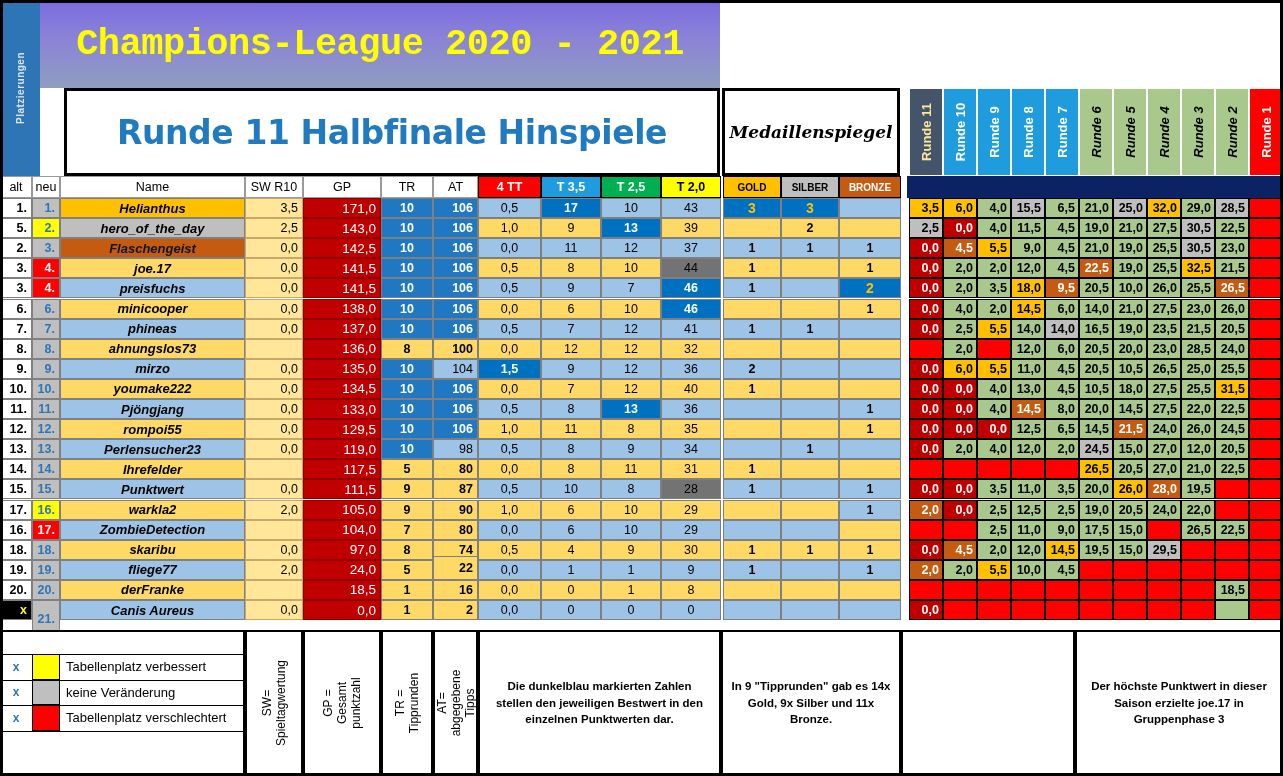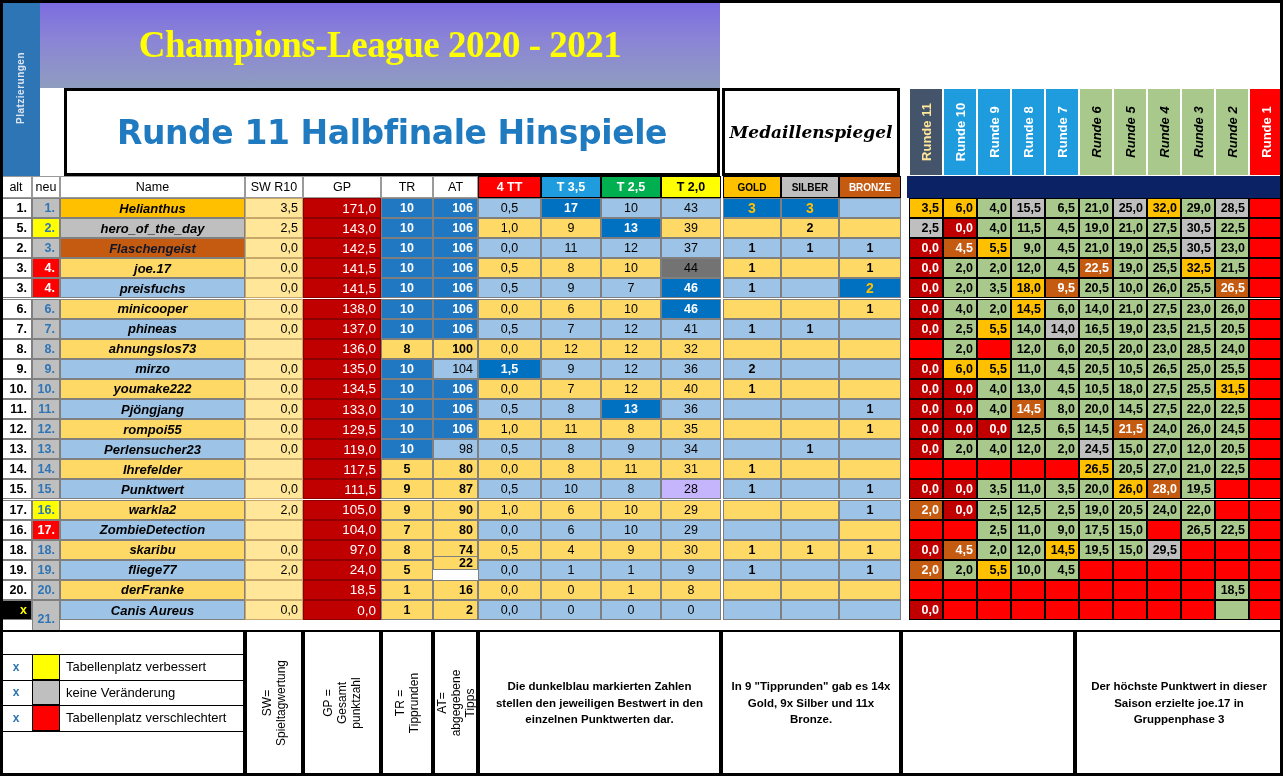--- a/index.html
+++ b/index.html
@@ -9,21 +9,21 @@
   
   .side-strip{position:absolute;left:0;top:0;width:40px;height:176px;background:#2e75b6;
     color:#dbe5f1;font-size:10px;font-weight:bold;letter-spacing:.5px;}
   .side-strip span{position:absolute;left:50%;top:50%;transform:translate(-50%,-50%) rotate(-90deg);white-space:nowrap;}
 
   .banner{position:absolute;left:40px;top:0;width:680px;height:88px;
      background:linear-gradient(180deg,#7a6be0 0%,#8b84d6 45%,#8f9dc0 100%);}
   .banner-title{position:absolute;left:0;top:0;width:100%;height:100%;
      display:flex;align-items:center;justify-content:center;
      color:#ffff00;font-size:37px;font-weight:bold;
-     font-family:Liberation Serif, serif;
+     font-family:Liberation Mono, monospace;
      letter-spacing:-.5px;}
 
   .round-box{position:absolute;left:64px;top:88px;width:656px;height:88px;
      background:#fff;border:3px solid #000;box-sizing:border-box;
      display:flex;align-items:center;justify-content:center;}
   .round-box span{color:#1f7ac0;font-size:33px;font-weight:bold;letter-spacing:-.4px;
      font-family:"DejaVu Sans","Liberation Sans",sans-serif;}
 
   .medal-box{position:absolute;left:722px;top:88px;width:178px;height:88px;
      background:#fff;border:3px solid #000;box-sizing:border-box;
@@ -331,21 +331,21 @@
       <div class="cell c-right" style="left: 0px; top: 479.4px; width: 32px; height: 20.1px; background: rgb(255, 255, 255); color: rgb(0, 0, 0); font-weight: bold; font-style: normal; font-size: 12.5px; border: 1px solid rgb(128, 128, 128);">15.</div>
       <div class="cell c-right" style="left: 32px; top: 479.4px; width: 28px; height: 20.1px; background: rgb(191, 191, 191); color: rgb(46, 117, 182); font-weight: bold; font-style: normal; font-size: 12.5px; border: 1px solid rgb(128, 128, 128);">15.</div>
       <div class="cell c-center" style="left: 60px; top: 479.4px; width: 185px; height: 20.1px; background: rgb(157, 195, 230); color: rgb(0, 0, 0); font-weight: bold; font-style: italic; font-size: 13px; border: 1px solid rgb(128, 128, 128);">Punktwert</div>
       <div class="cell c-right" style="left: 245px; top: 479.4px; width: 58px; height: 20.1px; background: rgb(255, 230, 153); color: rgb(0, 0, 0); font-weight: normal; font-style: normal; font-size: 12.5px; border: 1px solid rgb(200, 168, 106);">0,0</div>
       <div class="cell c-right" style="left: 303px; top: 479.4px; width: 78px; height: 20.1px; background: rgb(192, 0, 0); color: rgb(255, 255, 255); font-weight: normal; font-style: normal; font-size: 13.5px; border: 1px solid rgb(139, 0, 0);">111,5</div>
       <div class="cell c-center" style="left: 381px; top: 479.4px; width: 52px; height: 20.1px; background: rgb(255, 217, 102); color: rgb(0, 0, 0); font-weight: bold; font-style: normal; font-size: 12.5px; border: 1px solid rgb(127, 127, 127);">9</div>
       <div class="cell c-right" style="left: 433px; top: 479.4px; width: 45px; height: 20.1px; background: rgb(255, 217, 102); color: rgb(0, 0, 0); font-weight: bold; font-style: normal; font-size: 12.5px; border: 1px solid rgb(127, 127, 127);">87</div>
       <div class="cell c-center" style="left: 478px; top: 479.4px; width: 63px; height: 20.1px; background: rgb(157, 195, 230); color: rgb(0, 0, 0); font-weight: normal; font-style: normal; font-size: 12.5px; border: 1px solid rgb(127, 127, 127);">0,5</div>
       <div class="cell c-center" style="left: 541px; top: 479.4px; width: 60px; height: 20.1px; background: rgb(157, 195, 230); color: rgb(0, 0, 0); font-weight: normal; font-style: normal; font-size: 12.5px; border: 1px solid rgb(127, 127, 127);">10</div>
       <div class="cell c-center" style="left: 601px; top: 479.4px; width: 60px; height: 20.1px; background: rgb(157, 195, 230); color: rgb(0, 0, 0); font-weight: normal; font-style: normal; font-size: 12.5px; border: 1px solid rgb(127, 127, 127);">8</div>
-      <div class="cell c-center" style="left: 661px; top: 479.4px; width: 60px; height: 20.1px; background: #c4b5fd; color: rgb(0, 0, 0); font-weight: normal; font-style: normal; font-size: 12.5px; border: 1px solid rgb(127, 127, 127);">28</div>
+      <div class="cell c-center" style="left: 661px; top: 479.4px; width: 60px; height: 20.1px; background: #737373; color: rgb(0, 0, 0); font-weight: normal; font-style: normal; font-size: 12.5px; border: 1px solid rgb(127, 127, 127);">28</div>
       <div class="cell c-center" style="left: 723px; top: 479.4px; width: 58px; height: 20.1px; background: rgb(157, 195, 230); color: rgb(0, 0, 0); font-weight: bold; font-style: normal; font-size: 12.5px; border: 1px solid rgb(127, 127, 127);">1</div>
       <div class="cell c-center" style="left: 781px; top: 479.4px; width: 58px; height: 20.1px; background: rgb(157, 195, 230); color: rgb(0, 0, 0); font-weight: bold; font-style: normal; font-size: 12.5px; border: 1px solid rgb(127, 127, 127);"></div>
       <div class="cell c-center" style="left: 839px; top: 479.4px; width: 62px; height: 20.1px; background: rgb(157, 195, 230); color: rgb(0, 0, 0); font-weight: bold; font-style: normal; font-size: 12.5px; border: 1px solid rgb(127, 127, 127);">1</div>
       <div class="cell c-right" style="left: 0px; top: 499.5px; width: 32px; height: 20.1px; background: rgb(255, 255, 255); color: rgb(0, 0, 0); font-weight: bold; font-style: normal; font-size: 12.5px; border: 1px solid rgb(128, 128, 128);">17.</div>
       <div class="cell c-right" style="left: 32px; top: 499.5px; width: 28px; height: 20.1px; background: rgb(255, 255, 0); color: rgb(46, 117, 182); font-weight: bold; font-style: normal; font-size: 12.5px; border: 1px solid rgb(128, 128, 128);">16.</div>
       <div class="cell c-center" style="left: 60px; top: 499.5px; width: 185px; height: 20.1px; background: rgb(255, 217, 102); color: rgb(0, 0, 0); font-weight: bold; font-style: italic; font-size: 13px; border: 1px solid rgb(128, 128, 128);">warkla2</div>
       <div class="cell c-right" style="left: 245px; top: 499.5px; width: 58px; height: 20.1px; background: rgb(255, 230, 153); color: rgb(0, 0, 0); font-weight: normal; font-style: normal; font-size: 12.5px; border: 1px solid rgb(200, 168, 106);">2,0</div>
       <div class="cell c-right" style="left: 303px; top: 499.5px; width: 78px; height: 20.1px; background: rgb(192, 0, 0); color: rgb(255, 255, 255); font-weight: normal; font-style: normal; font-size: 13.5px; border: 1px solid rgb(139, 0, 0);">105,0</div>
       <div class="cell c-center" style="left: 381px; top: 499.5px; width: 52px; height: 20.1px; background: rgb(255, 217, 102); color: rgb(0, 0, 0); font-weight: bold; font-style: normal; font-size: 12.5px; border: 1px solid rgb(127, 127, 127);">9</div>
       <div class="cell c-right" style="left: 433px; top: 499.5px; width: 45px; height: 20.1px; background: rgb(255, 217, 102); color: rgb(0, 0, 0); font-weight: bold; font-style: normal; font-size: 12.5px; border: 1px solid rgb(127, 127, 127);">90</div>
@@ -383,21 +383,21 @@
       <div class="cell c-center" style="left: 661px; top: 539.7px; width: 60px; height: 20.1px; background: rgb(255, 217, 102); color: rgb(0, 0, 0); font-weight: normal; font-style: normal; font-size: 12.5px; border: 1px solid rgb(127, 127, 127);">30</div>
       <div class="cell c-center" style="left: 723px; top: 539.7px; width: 58px; height: 20.1px; background: rgb(255, 217, 102); color: rgb(0, 0, 0); font-weight: bold; font-style: normal; font-size: 12.5px; border: 1px solid rgb(127, 127, 127);">1</div>
       <div class="cell c-center" style="left: 781px; top: 539.7px; width: 58px; height: 20.1px; background: rgb(255, 217, 102); color: rgb(0, 0, 0); font-weight: bold; font-style: normal; font-size: 12.5px; border: 1px solid rgb(127, 127, 127);">1</div>
       <div class="cell c-center" style="left: 839px; top: 539.7px; width: 62px; height: 20.1px; background: rgb(255, 217, 102); color: rgb(0, 0, 0); font-weight: bold; font-style: normal; font-size: 12.5px; border: 1px solid rgb(127, 127, 127);">1</div>
       <div class="cell c-right" style="left: 0px; top: 559.8px; width: 32px; height: 20.1px; background: rgb(255, 255, 255); color: rgb(0, 0, 0); font-weight: bold; font-style: normal; font-size: 12.5px; border: 1px solid rgb(128, 128, 128);">19.</div>
       <div class="cell c-right" style="left: 32px; top: 559.8px; width: 28px; height: 20.1px; background: rgb(191, 191, 191); color: rgb(46, 117, 182); font-weight: bold; font-style: normal; font-size: 12.5px; border: 1px solid rgb(128, 128, 128);">19.</div>
       <div class="cell c-center" style="left: 60px; top: 559.8px; width: 185px; height: 20.1px; background: rgb(157, 195, 230); color: rgb(0, 0, 0); font-weight: bold; font-style: italic; font-size: 13px; border: 1px solid rgb(128, 128, 128);">fliege77</div>
       <div class="cell c-right" style="left: 245px; top: 559.8px; width: 58px; height: 20.1px; background: rgb(255, 230, 153); color: rgb(0, 0, 0); font-weight: normal; font-style: normal; font-size: 12.5px; border: 1px solid rgb(200, 168, 106);">2,0</div>
       <div class="cell c-right" style="left: 303px; top: 559.8px; width: 78px; height: 20.1px; background: rgb(192, 0, 0); color: rgb(255, 255, 255); font-weight: normal; font-style: normal; font-size: 13.5px; border: 1px solid rgb(139, 0, 0);">24,0</div>
       <div class="cell c-center" style="left: 381px; top: 559.8px; width: 52px; height: 20.1px; background: rgb(255, 217, 102); color: rgb(0, 0, 0); font-weight: bold; font-style: normal; font-size: 12.5px; border: 1px solid rgb(127, 127, 127);">5</div>
-      <div class="cell c-right" style="left: 433px; top: 556px; width: 45px; height: 14px; background: rgb(255, 217, 102); color: rgb(0, 0, 0); font-weight: bold; font-style: normal; font-size: 12.5px; border: 1px solid rgb(127, 127, 127);">22</div>
+      <div class="cell c-right" style="left: 433px; top: 556px; width: 45px; height: 24px; background: rgb(255, 217, 102); color: rgb(0, 0, 0); font-weight: bold; font-style: normal; font-size: 12.5px; border: 1px solid rgb(127, 127, 127);">22</div>
       <div class="cell c-center" style="left: 478px; top: 559.8px; width: 63px; height: 20.1px; background: rgb(157, 195, 230); color: rgb(0, 0, 0); font-weight: normal; font-style: normal; font-size: 12.5px; border: 1px solid rgb(127, 127, 127);">0,0</div>
       <div class="cell c-center" style="left: 541px; top: 559.8px; width: 60px; height: 20.1px; background: rgb(157, 195, 230); color: rgb(0, 0, 0); font-weight: normal; font-style: normal; font-size: 12.5px; border: 1px solid rgb(127, 127, 127);">1</div>
       <div class="cell c-center" style="left: 601px; top: 559.8px; width: 60px; height: 20.1px; background: rgb(157, 195, 230); color: rgb(0, 0, 0); font-weight: normal; font-style: normal; font-size: 12.5px; border: 1px solid rgb(127, 127, 127);">1</div>
       <div class="cell c-center" style="left: 661px; top: 559.8px; width: 60px; height: 20.1px; background: rgb(157, 195, 230); color: rgb(0, 0, 0); font-weight: normal; font-style: normal; font-size: 12.5px; border: 1px solid rgb(127, 127, 127);">9</div>
       <div class="cell c-center" style="left: 723px; top: 559.8px; width: 58px; height: 20.1px; background: rgb(157, 195, 230); color: rgb(0, 0, 0); font-weight: bold; font-style: normal; font-size: 12.5px; border: 1px solid rgb(127, 127, 127);">1</div>
       <div class="cell c-center" style="left: 781px; top: 559.8px; width: 58px; height: 20.1px; background: rgb(157, 195, 230); color: rgb(0, 0, 0); font-weight: bold; font-style: normal; font-size: 12.5px; border: 1px solid rgb(127, 127, 127);"></div>
       <div class="cell c-center" style="left: 839px; top: 559.8px; width: 62px; height: 20.1px; background: rgb(157, 195, 230); color: rgb(0, 0, 0); font-weight: bold; font-style: normal; font-size: 12.5px; border: 1px solid rgb(127, 127, 127);">1</div>
       <div class="cell c-right" style="left: 0px; top: 579.9px; width: 32px; height: 20.1px; background: rgb(255, 255, 255); color: rgb(0, 0, 0); font-weight: bold; font-style: normal; font-size: 12.5px; border: 1px solid rgb(128, 128, 128);">20.</div>
       <div class="cell c-right" style="left: 32px; top: 579.9px; width: 28px; height: 20.1px; background: rgb(191, 191, 191); color: rgb(46, 117, 182); font-weight: bold; font-style: normal; font-size: 12.5px; border: 1px solid rgb(128, 128, 128);">20.</div>
       <div class="cell c-center" style="left: 60px; top: 579.9px; width: 185px; height: 20.1px; background: rgb(255, 217, 102); color: rgb(0, 0, 0); font-weight: bold; font-style: italic; font-size: 13px; border: 1px solid rgb(128, 128, 128);">derFranke</div>

